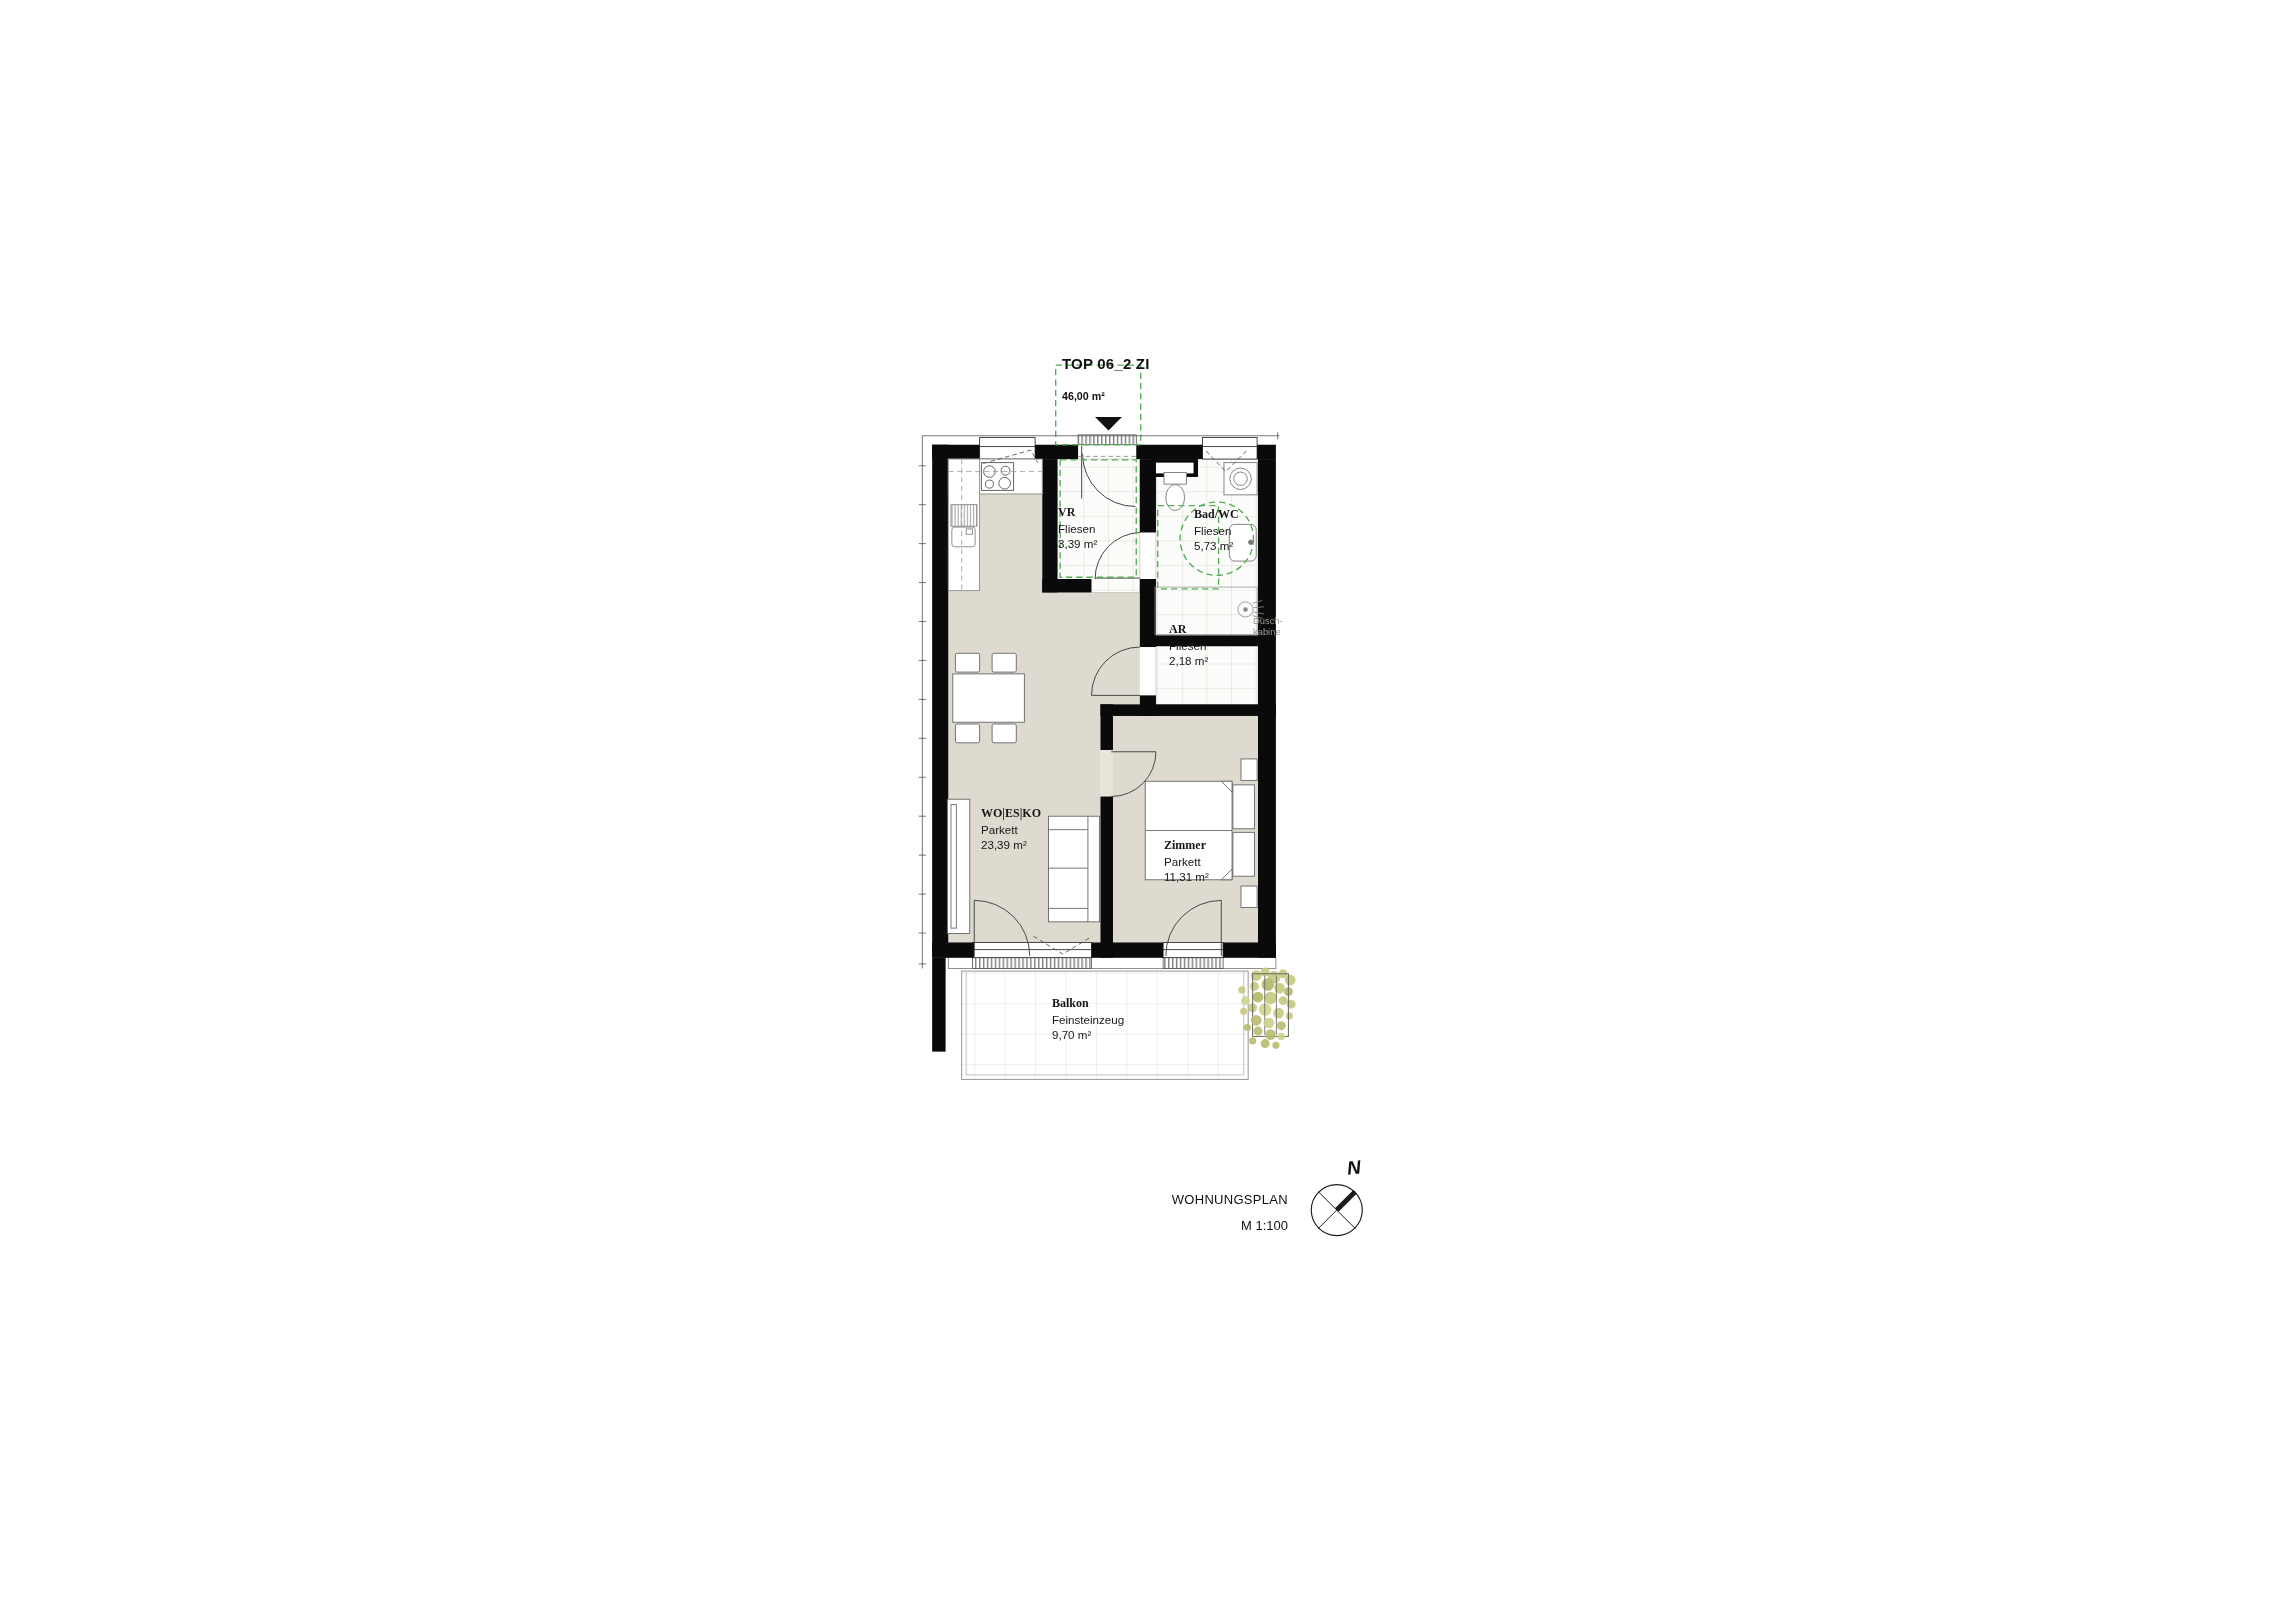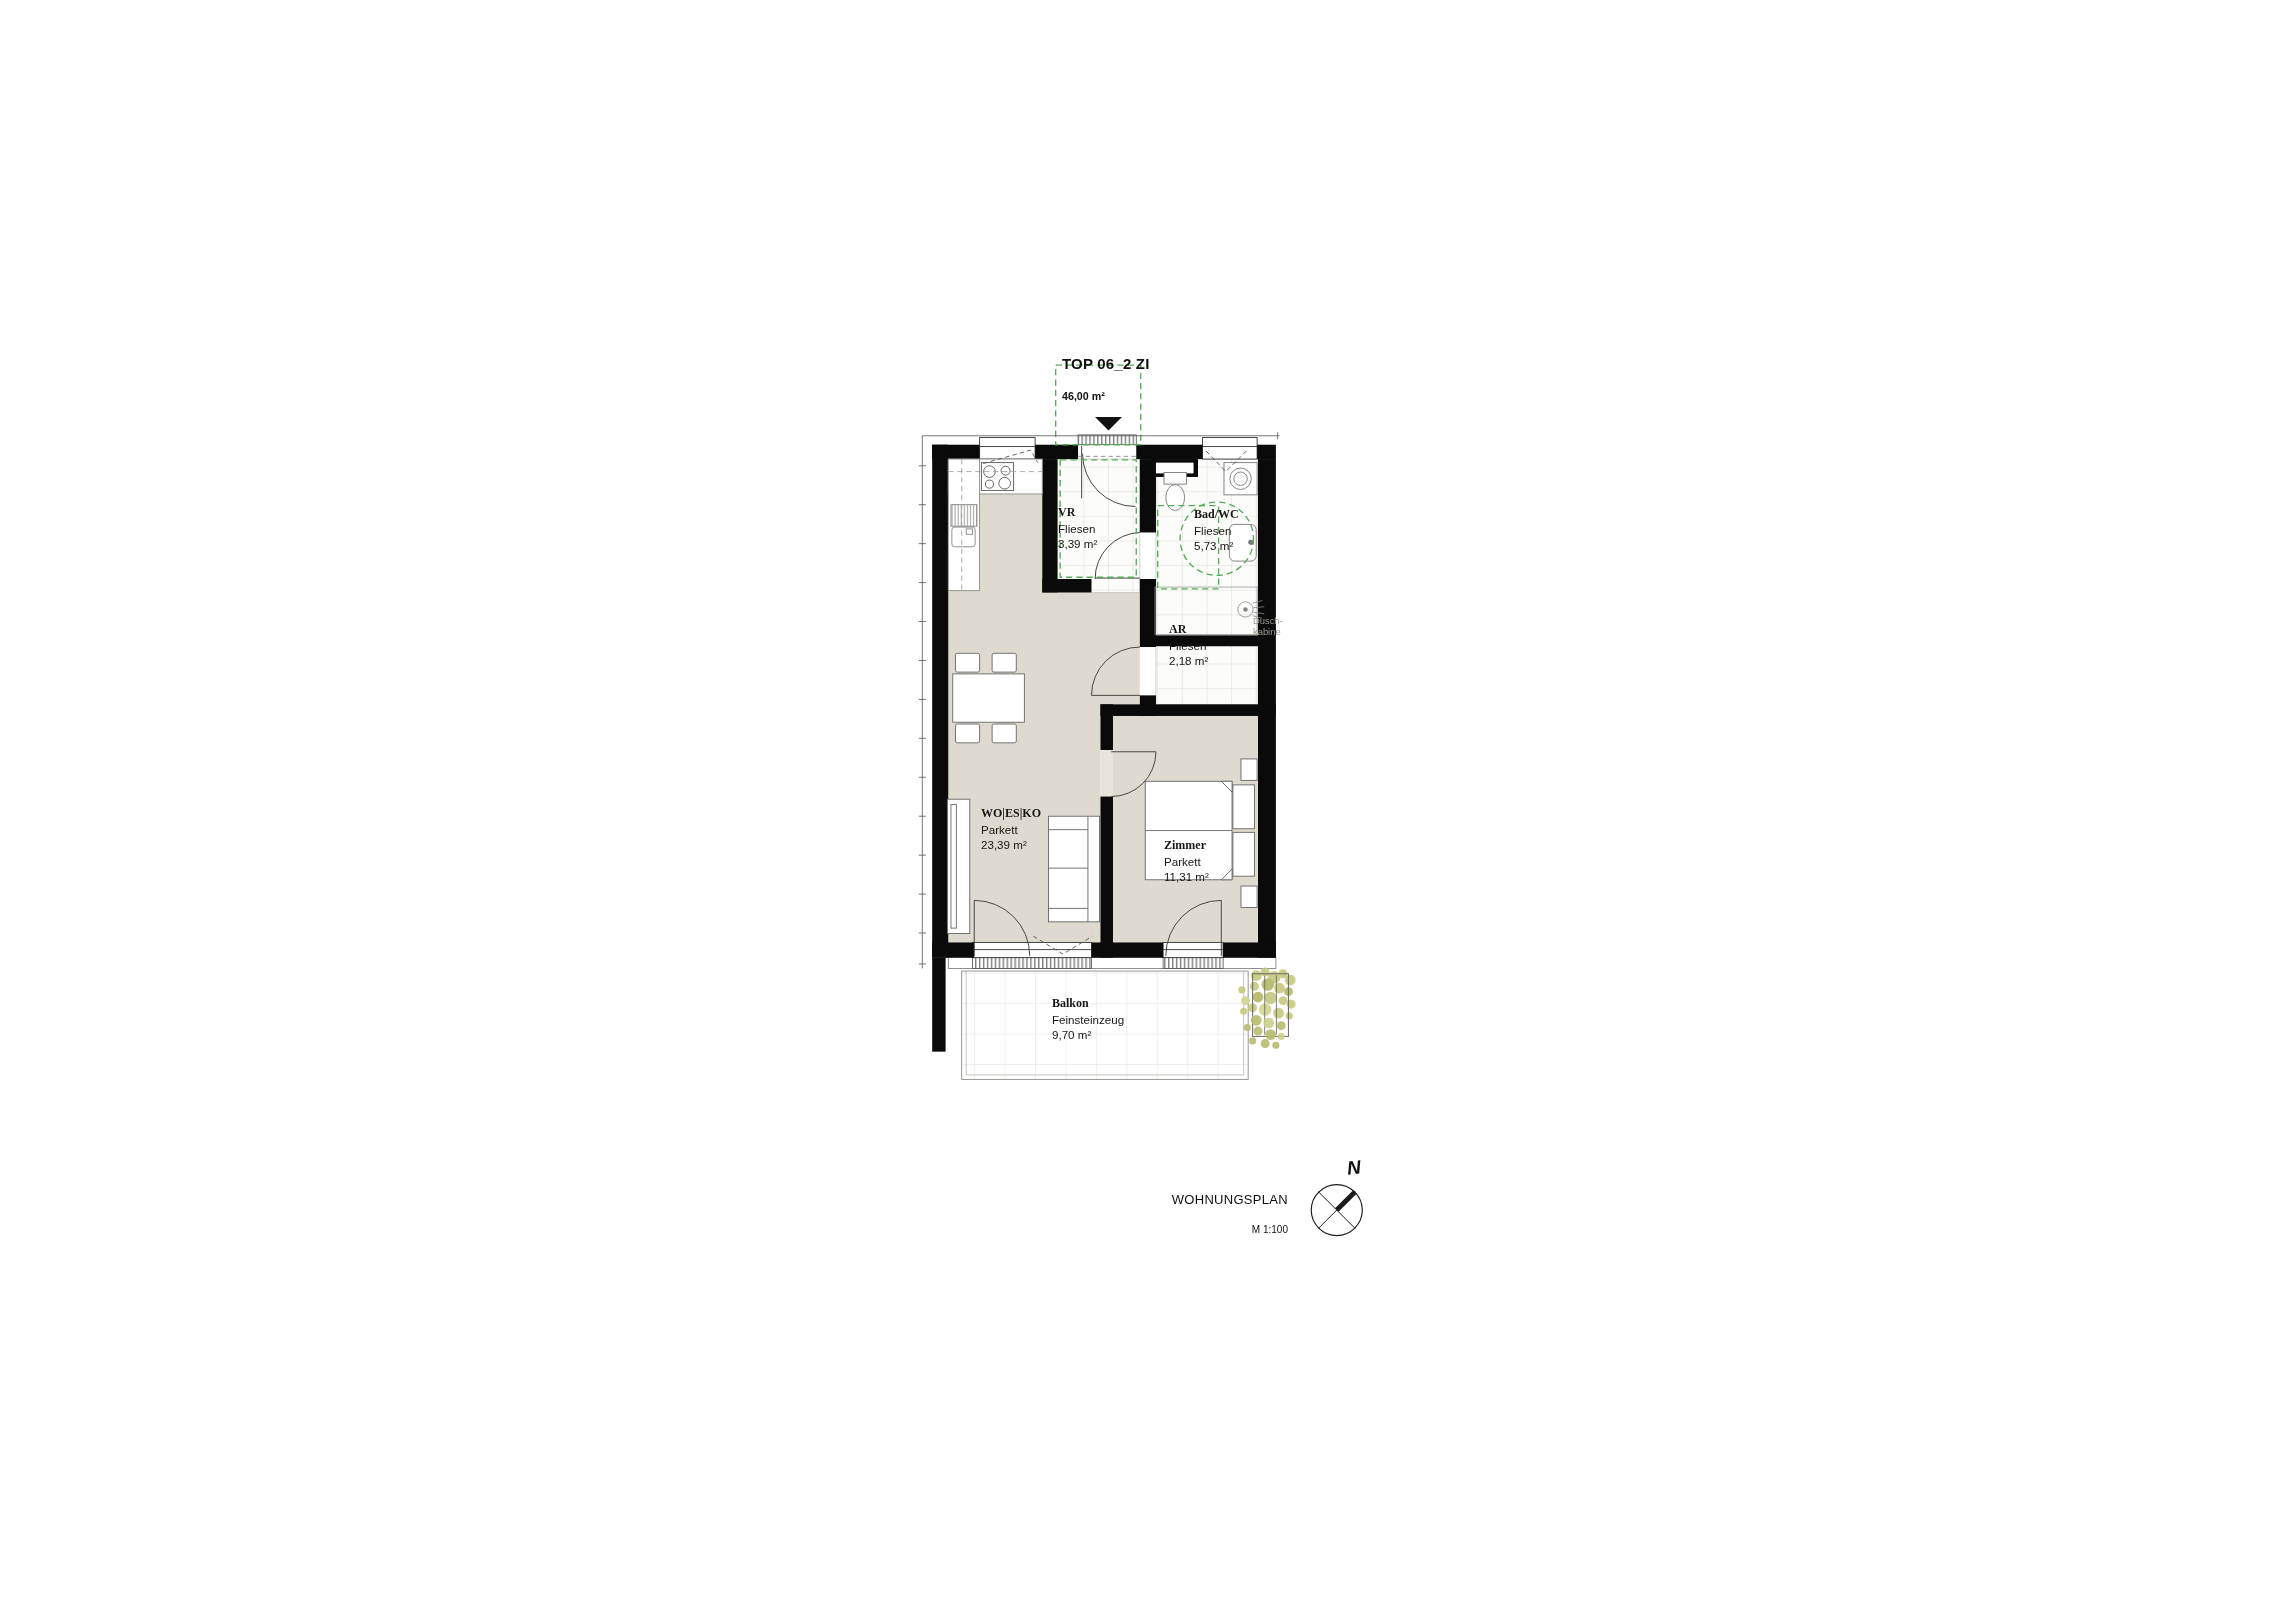--- a/index.html
+++ b/index.html
@@ -13,21 +13,21 @@
   .room-label .rname{font-weight:bold;font-size:12px;font-family:Liberation Serif, serif;}
   
   .unit-title{position:absolute;left:1062px;top:355px;white-space:nowrap;}
   .unit-title .uline1{font-weight:bold;font-size:15px;letter-spacing:0.2px;}
   .unit-title .uline2{font-weight:bold;font-size:10.7px;margin-top:18px;}
   
   .shower-label{position:absolute;left:1205px;top:615px;font-size:9.4px;line-height:11.2px;color:#9a9a92;white-space:nowrap;margin-left:48px;}
   
   .plan-footer{position:absolute;left:1146px;top:1192px;width:142px;text-align:right;white-space:nowrap;}
   .plan-footer .pf1{font-size:13px;letter-spacing:0.3px;}
-  .plan-footer .pf2{font-size:10px;margin-top:17px;}
+  .plan-footer .pf2{font-size:13px;margin-top:11px;}
   .north-label{position:absolute;left:1347px;top:1157px;font-size:19px;font-style:italic;font-weight:600;transform:rotate(-6deg);}
   svg{display:block;}
 </style>
 </head>
 <body>
 
 <svg class="abs" style="left:896px;top:340px;" width="502" height="922" viewBox="1000 380 560 1030">
   <defs>
     <pattern id="tile27" width="27.5" height="27.5" patternUnits="userSpaceOnUse">
       <rect width="27.5" height="27.5" fill="#fcfcfa"></rect>

